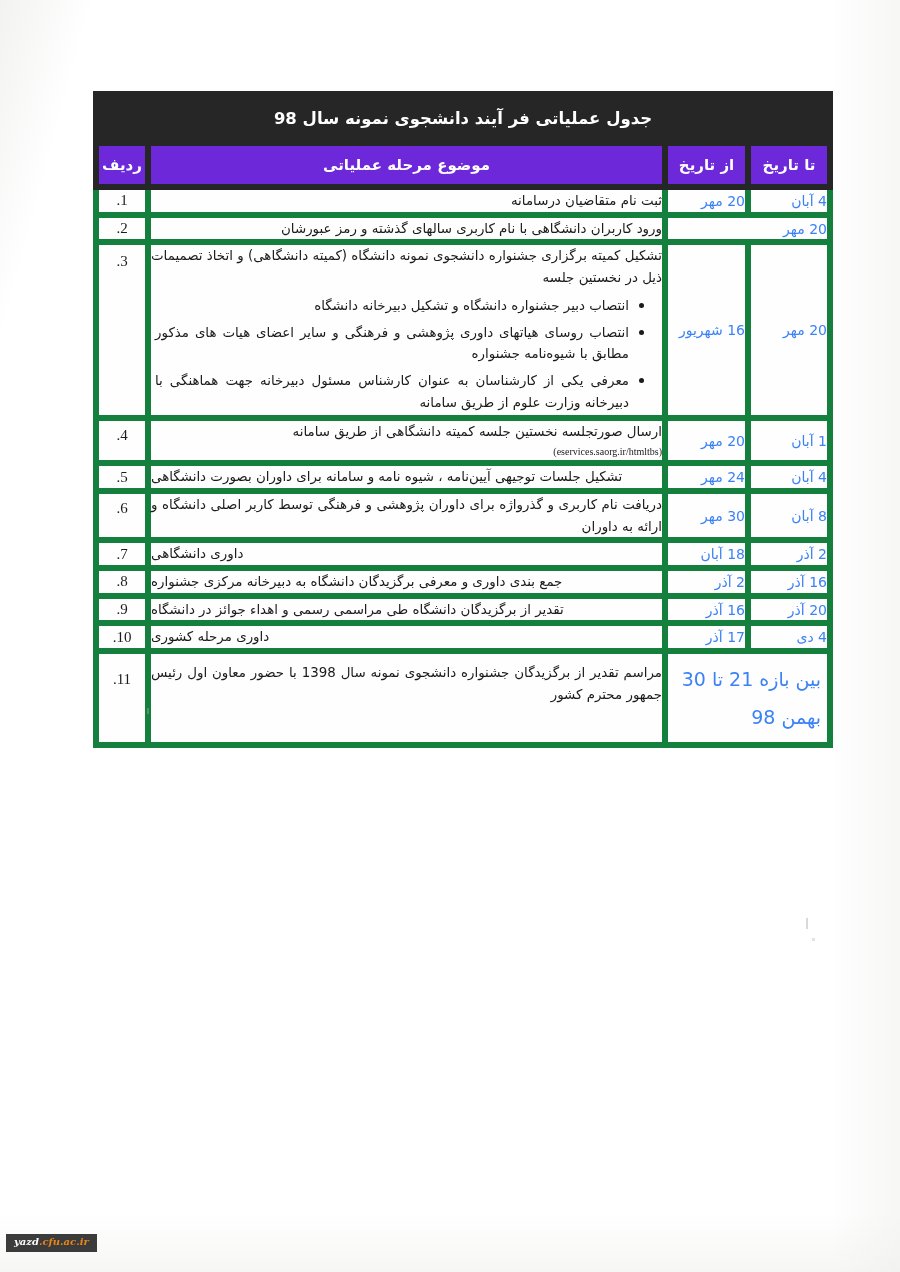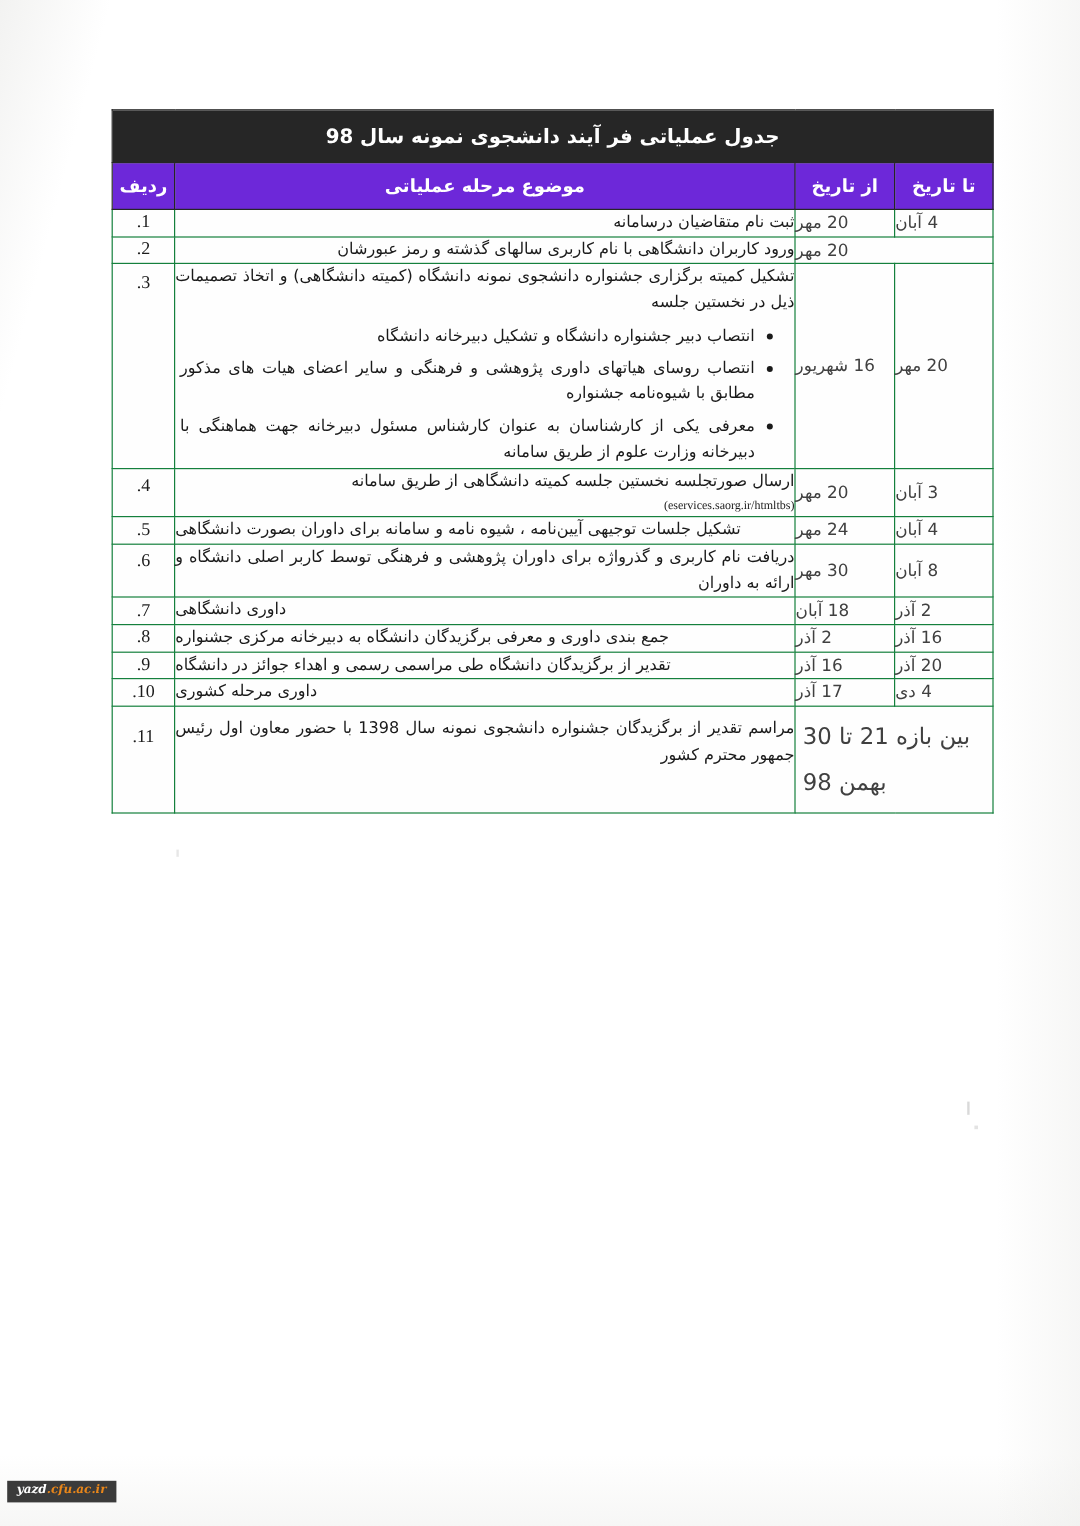--- a/index.html
+++ b/index.html
@@ -38,21 +38,21 @@
   .doc-table {
     position: absolute;
     left: 93px;
     top: 91px;
     width: 734px;
     border-collapse: collapse;
     table-layout: fixed;
     direction: rtl;
   }
   .doc-table td, .doc-table th {
-    border: 1px solid #15803d;
+    border: 6px solid #15803d;
     padding: 0;
     vertical-align: middle;
     background: #fefefe;
   }
 
   
   tr.title-row > th {
     background: #262626;
     color: #ffffff;
     border-color: #262626;
@@ -92,24 +92,24 @@
     color: #1a1a1a;
     line-height: 1.62;
     padding: 5px 10px 6px 10px;
     text-align: right;
     margin-top: 11px;
   }
   .cell-subject.justified { text-align: justify; text-align-last: right; }
   .cell-subject.centered  { text-align: left; }
 
   .cell-date {
-    text-align: left;
+    text-align: right;
     font-family: "DejaVu Sans", "Liberation Sans", sans-serif;
     font-size: 14px;
-    color: #404040;
+    color: #3b82f6;
     padding: 5px 2px;
     white-space: nowrap;
   }
   .cell-date.multiline { white-space: normal; line-height: 2.0; font-size: 19px; padding: 6px 6px; }
 
   .url-line {
     display: block;
     direction: ltr;
     text-align: center;
     font-family: "Liberation Serif", "DejaVu Serif", serif;
@@ -221,21 +221,21 @@
             <li>
               <span class="bullet-dot"></span>
               <span>معرفی یکی از کارشناسان به عنوان کارشناس مسئول دبیرخانه جهت هماهنگی با دبیرخانه وزارت علوم از طریق سامانه</span>
             </li>
           </ul>
         </td>
         <td class="cell-radif" style="vertical-align:top; padding-top:8px;">.3</td>
       </tr>
 
       <tr>
-        <td class="cell-date">3 آبان</td>
+        <td class="cell-date">1 آبان</td>
         <td class="cell-date">20 مهر</td>
         <td class="cell-subject justified">
           <span>ارسال صورتجلسه نخستین جلسه کمیته دانشگاهی از طریق سامانه</span>
           <span class="url-line">(eservices.saorg.ir/htmltbs)</span>
         </td>
         <td class="cell-radif" style="vertical-align:top; padding-top:6px;">.4</td>
       </tr>
 
       <tr>
         <td class="cell-date">4 آبان</td>

